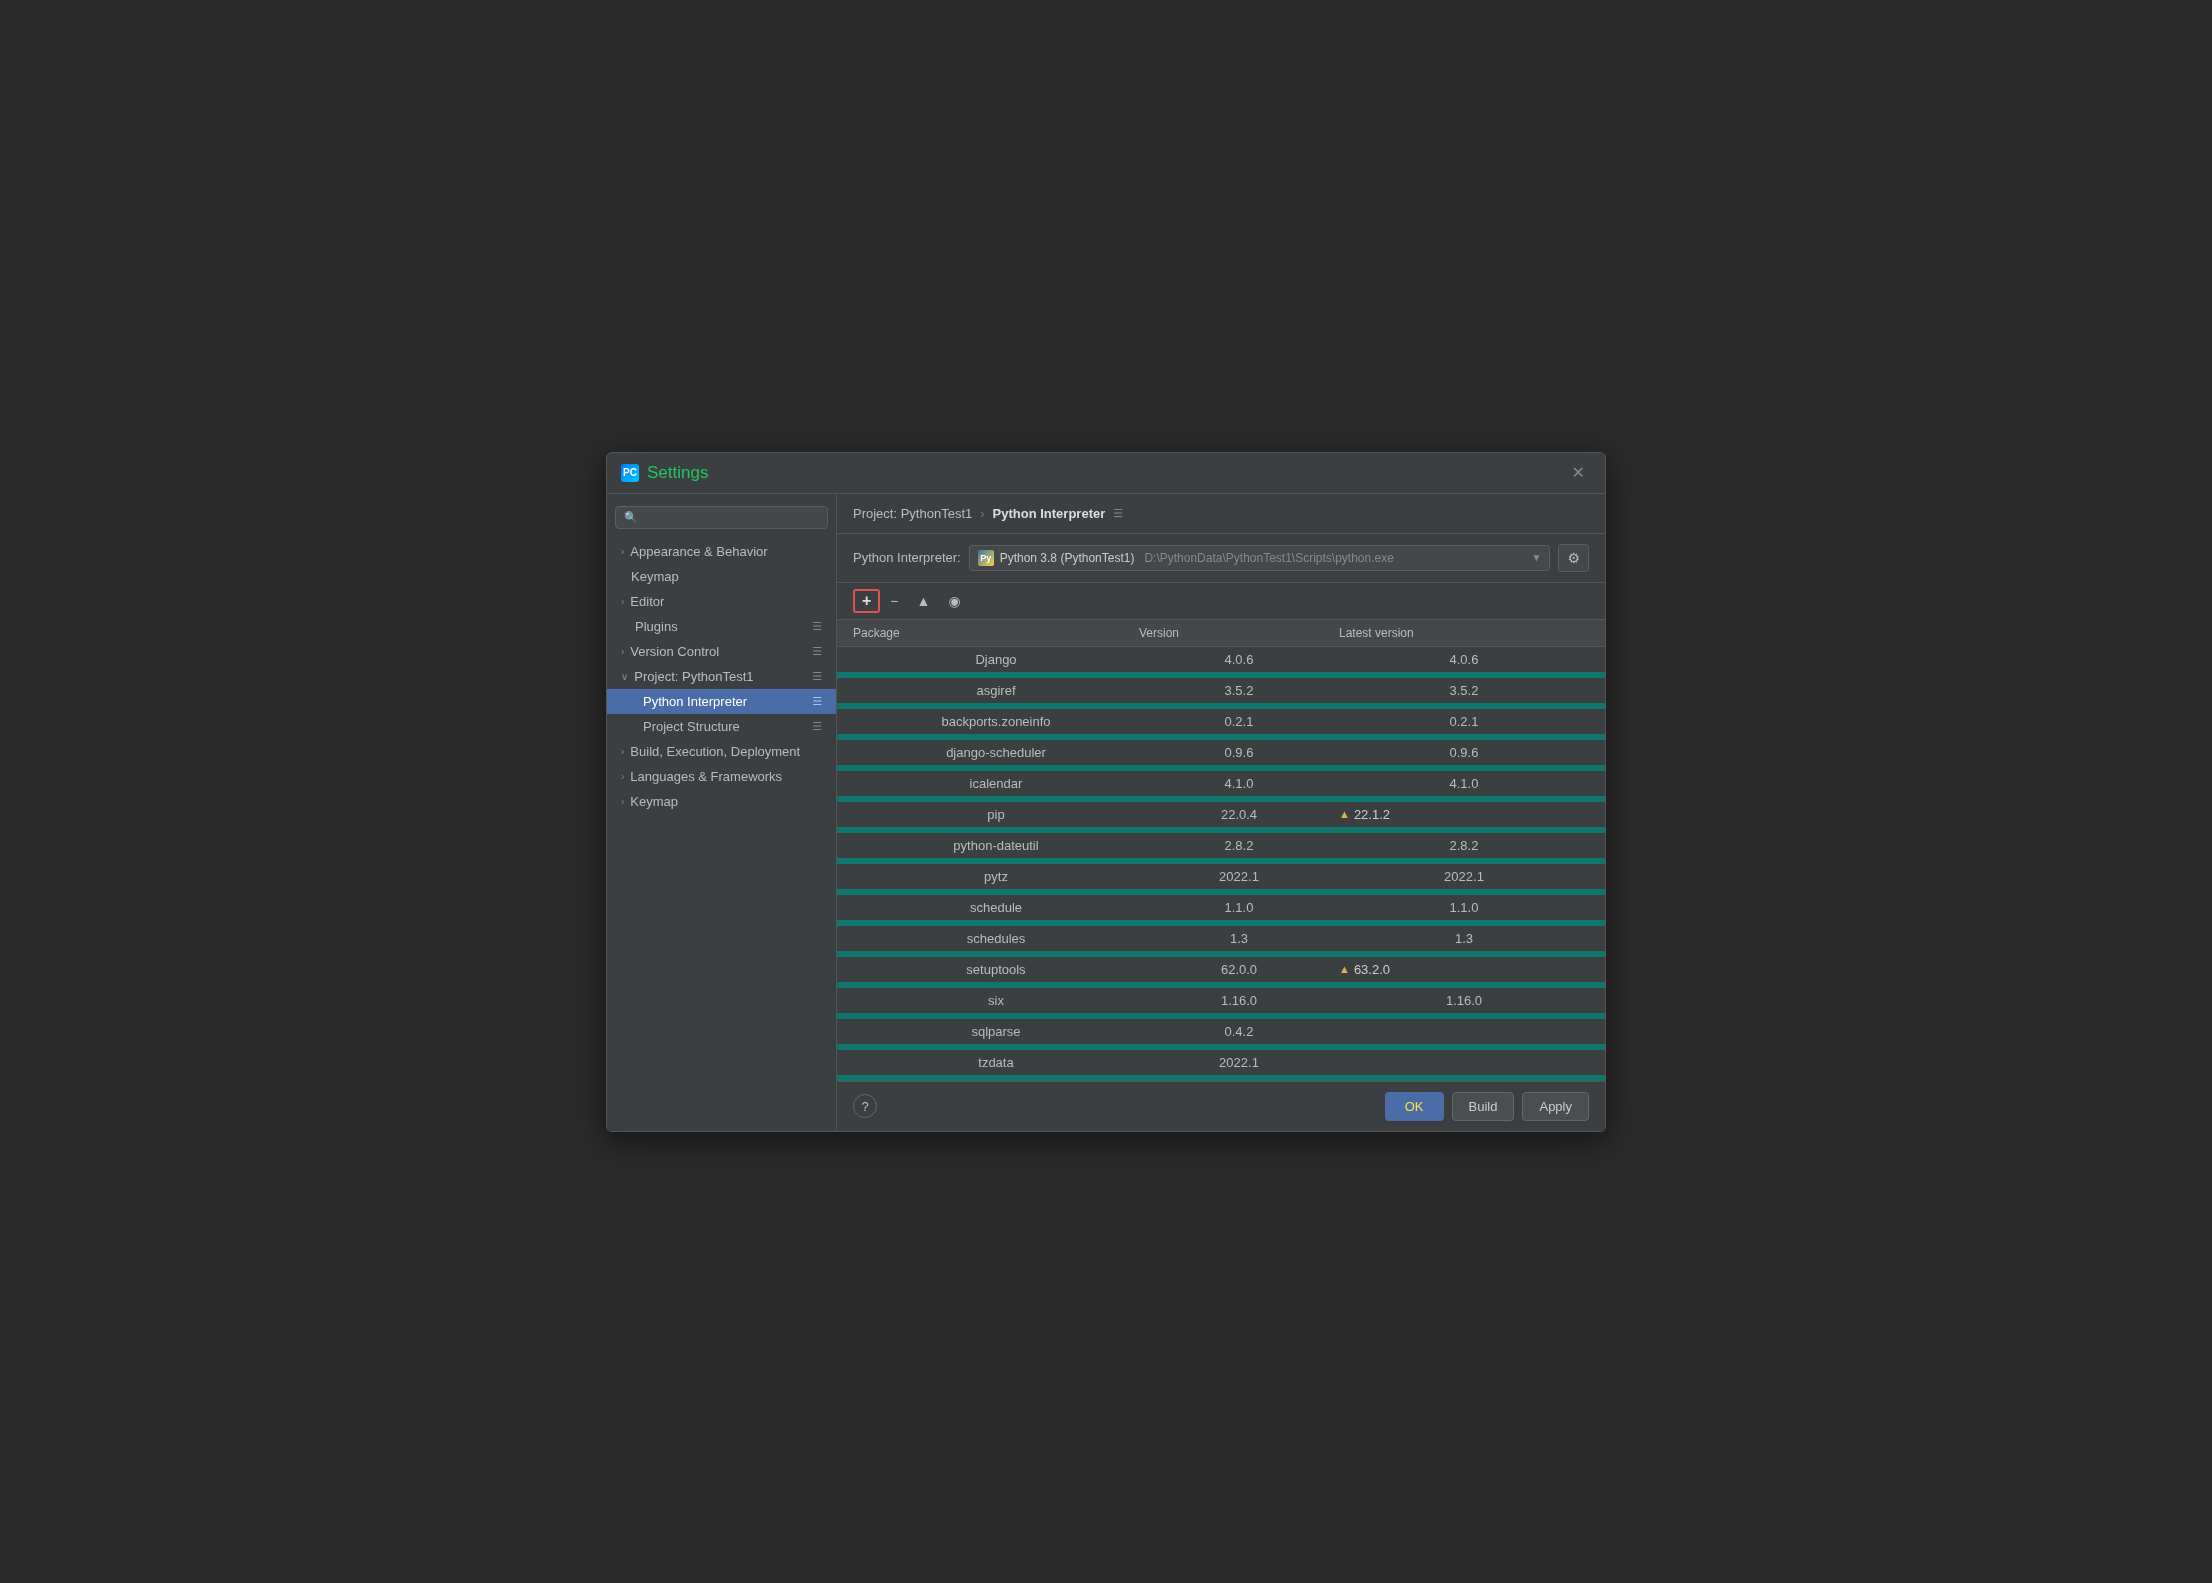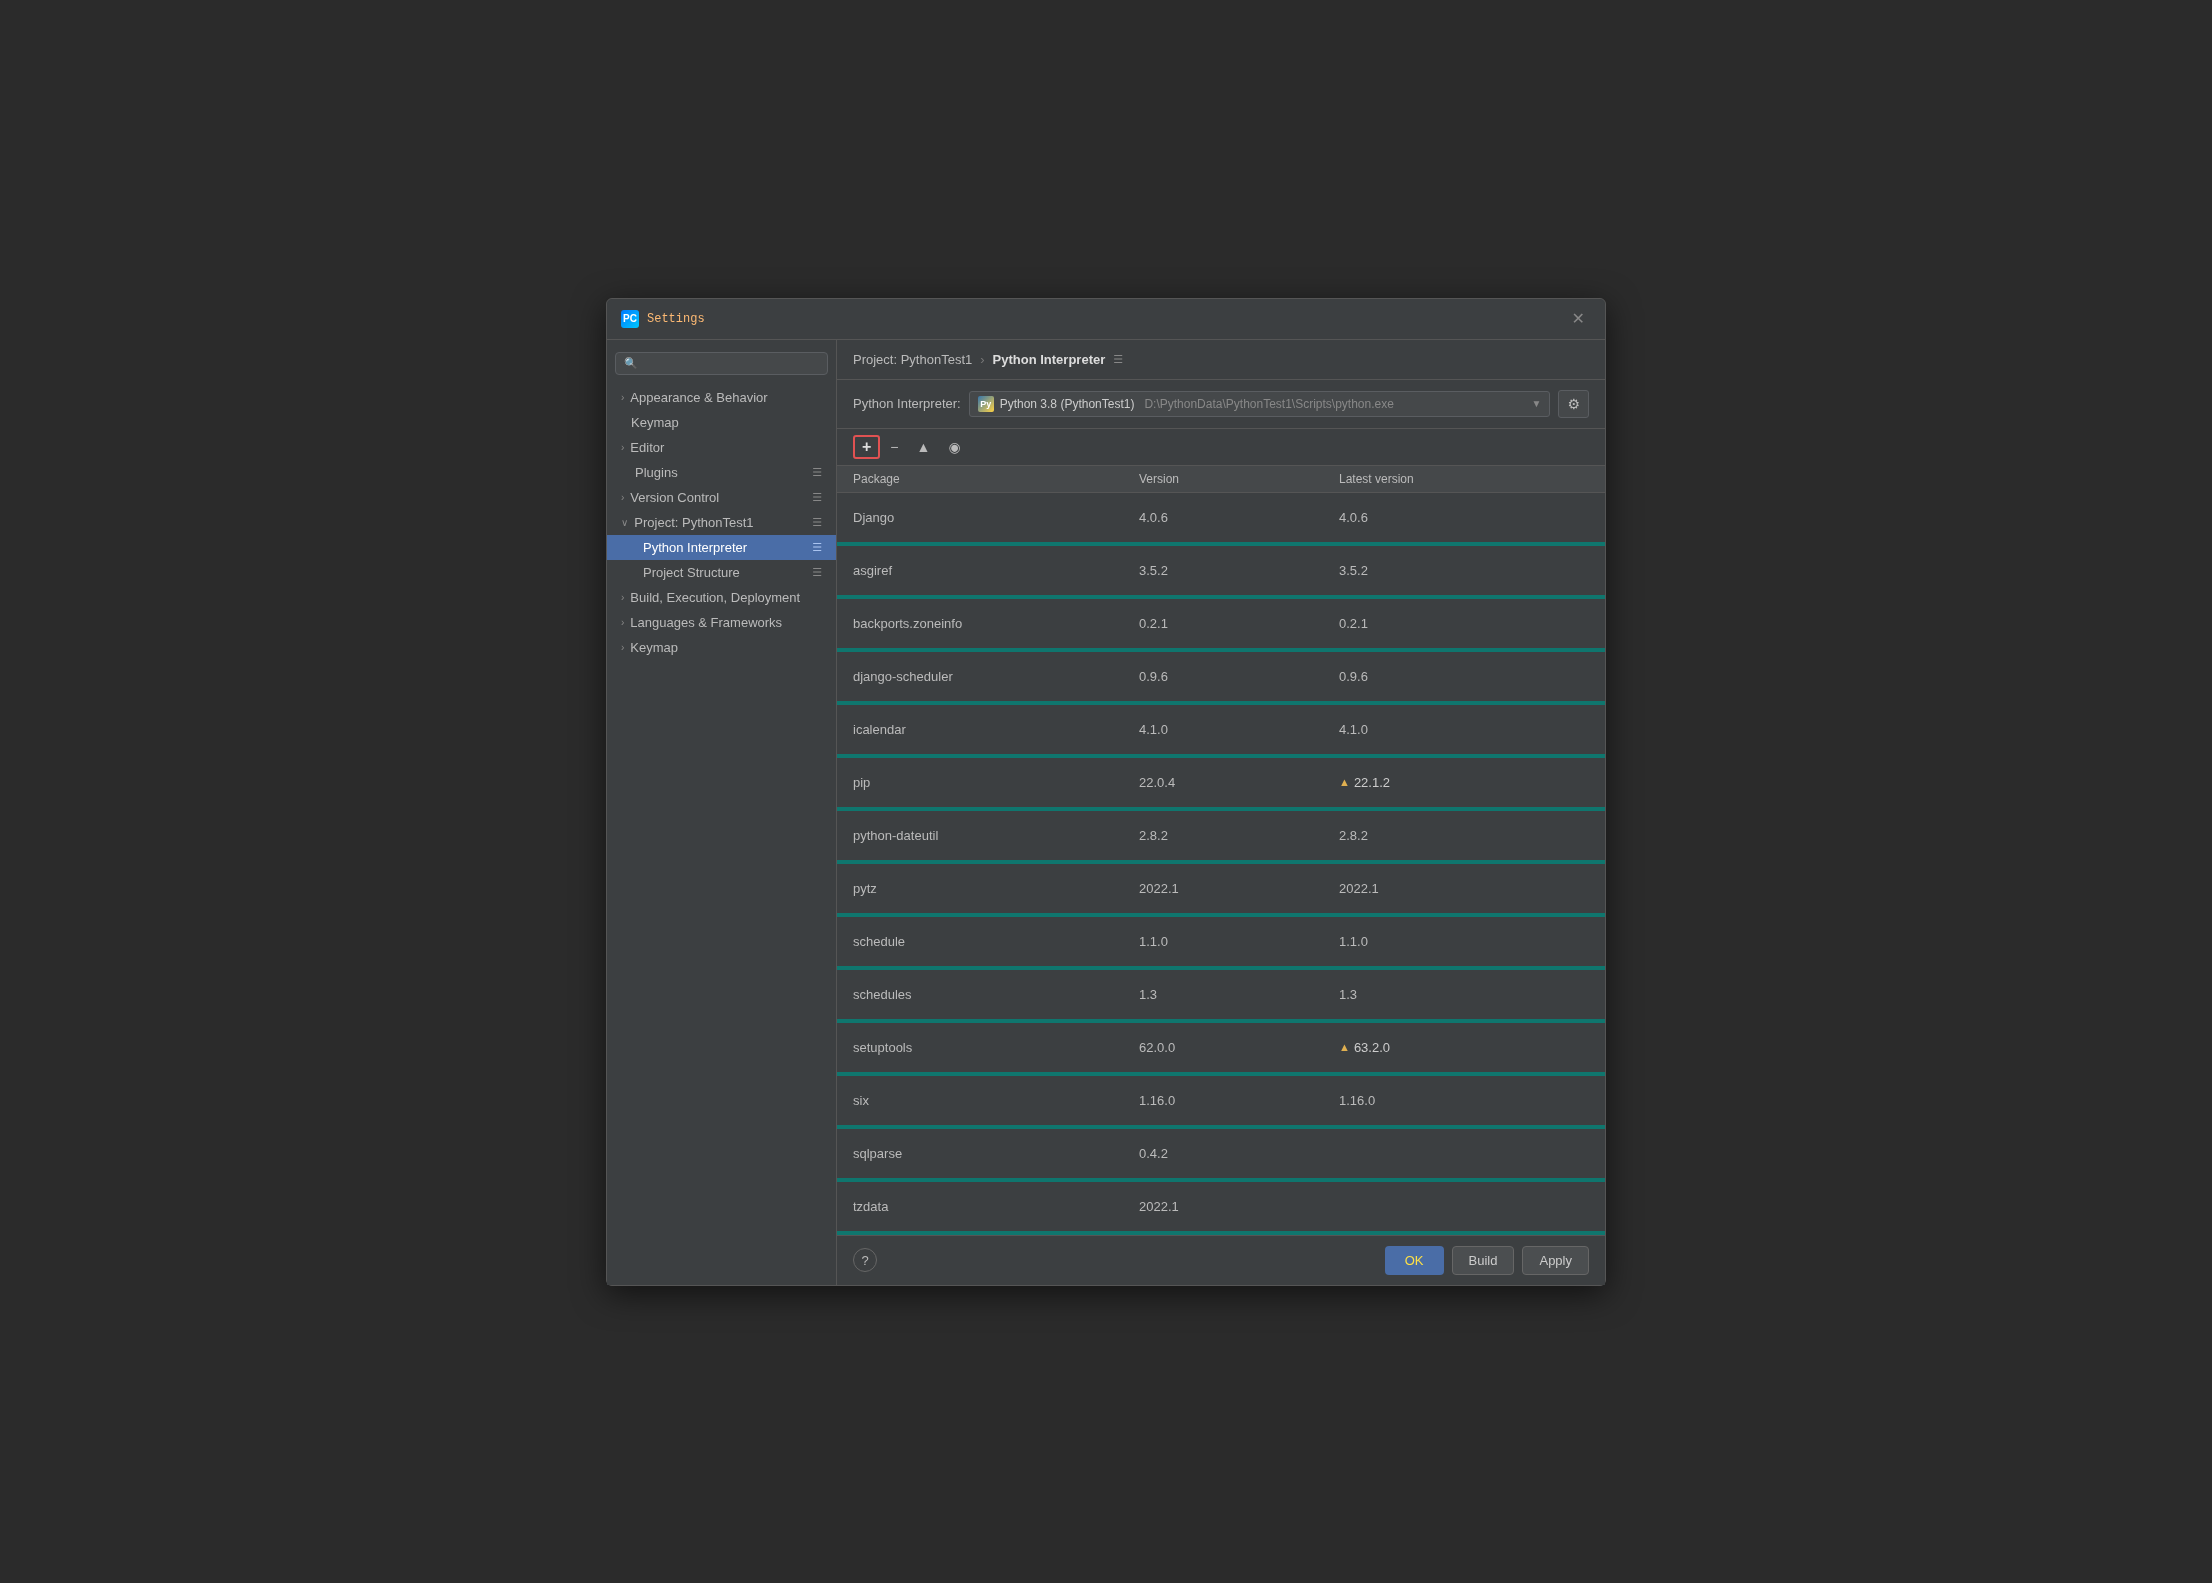--- a/index.html
+++ b/index.html
@@ -43,23 +43,22 @@
       background: linear-gradient(135deg, #007aff, #00c8ff);
       border-radius: 3px;
       display: flex;
       align-items: center;
       justify-content: center;
       font-size: 10px;
       font-weight: bold;
       color: white;
     }
     .title-text {
-      color: #fdba74;
-      font-size: 12px;
-      font-family: Liberation Mono, monospace;
+      color: #22c55e;
+      font-size: 17px;
     }
     .close-btn {
       color: #888;
       cursor: pointer;
       font-size: 16px;
       line-height: 1;
       padding: 2px 6px;
       border-radius: 3px;
     }
     .body {
@@ -204,22 +203,23 @@
       padding: 6px 16px;
     }
     .col-header {
       color: #bbb;
       font-size: 12px;
       font-weight: 500;
     }
     .table-row {
       display: grid;
       grid-template-columns: 1fr 200px 250px;
-      padding: 17px 16px;
-      border-bottom: 4px solid #0f766e;
+      padding: 5px 16px;
+      border-bottom: 6px solid #0f766e;
+      text-align: center;
     }
     .cell { font-size: 13px; color: #bbb; }
     .cell.upgrade { color: #ccc; display: flex; align-items: center; gap: 4px; }
     .upgrade-arrow { color: #e0b050; font-size: 11px; }
     
     .footer {
       border-top: 1px solid #555;
       padding: 10px 16px;
       display: flex;
       align-items: center;

